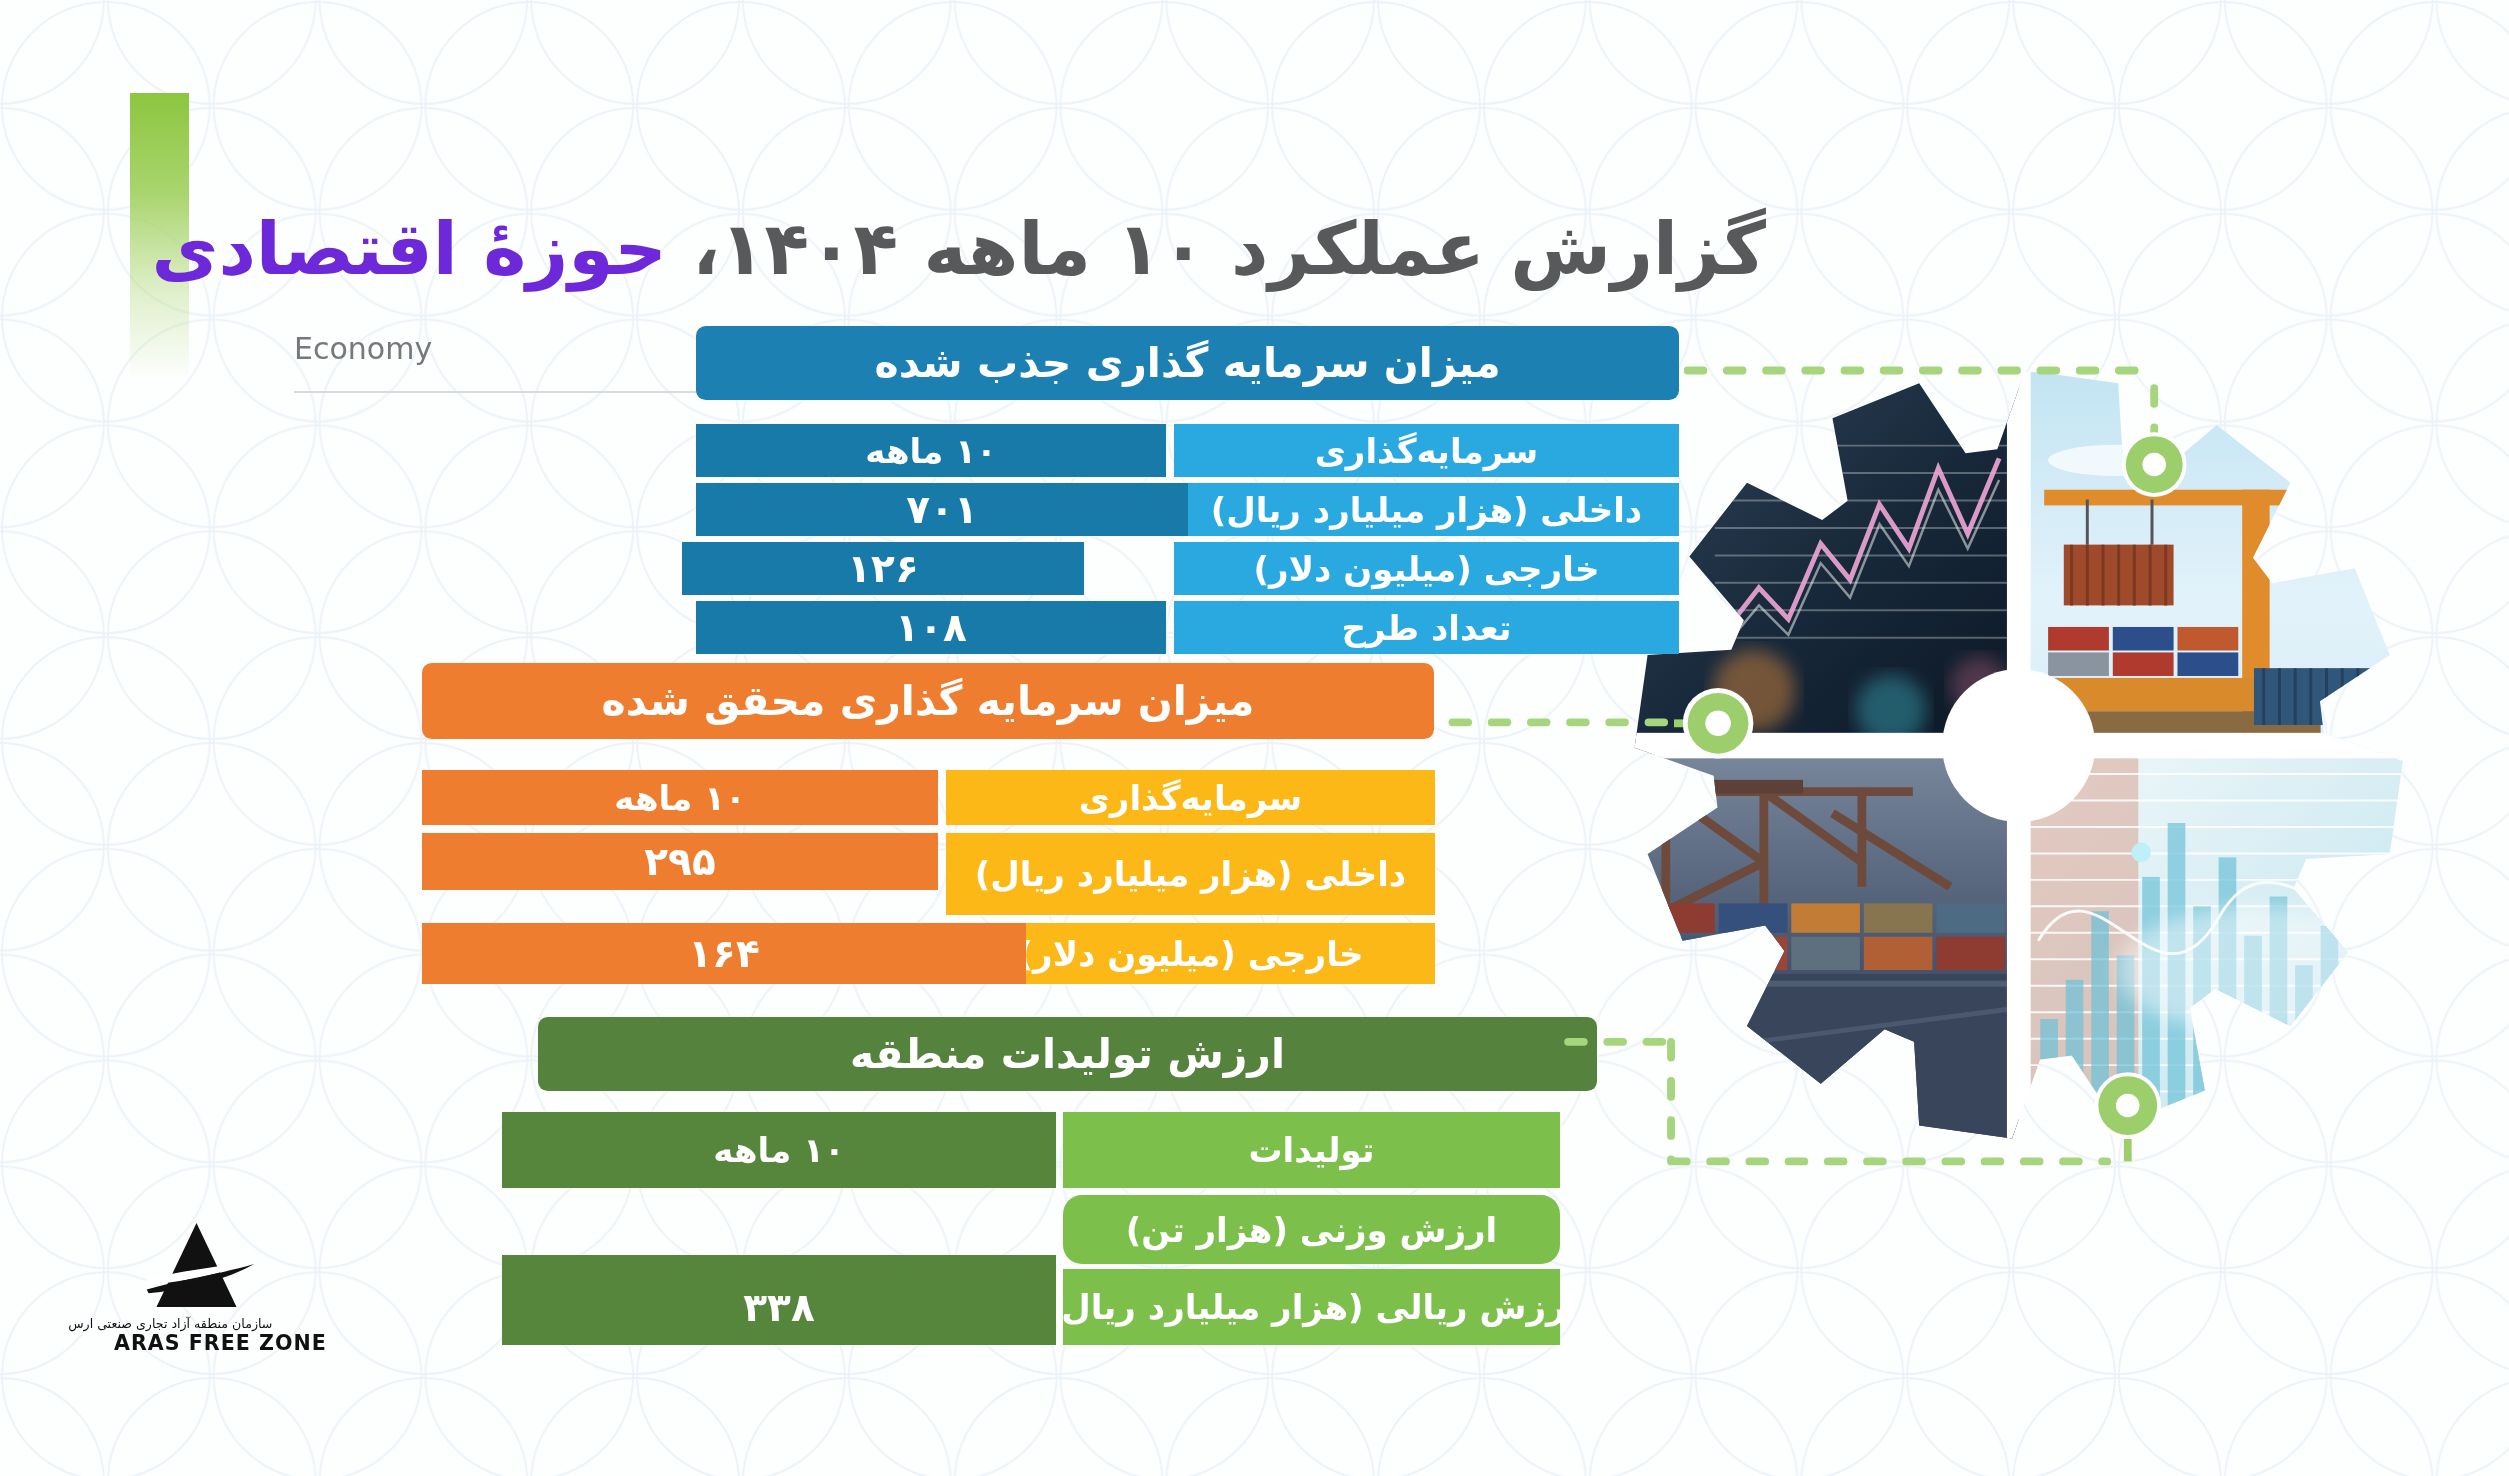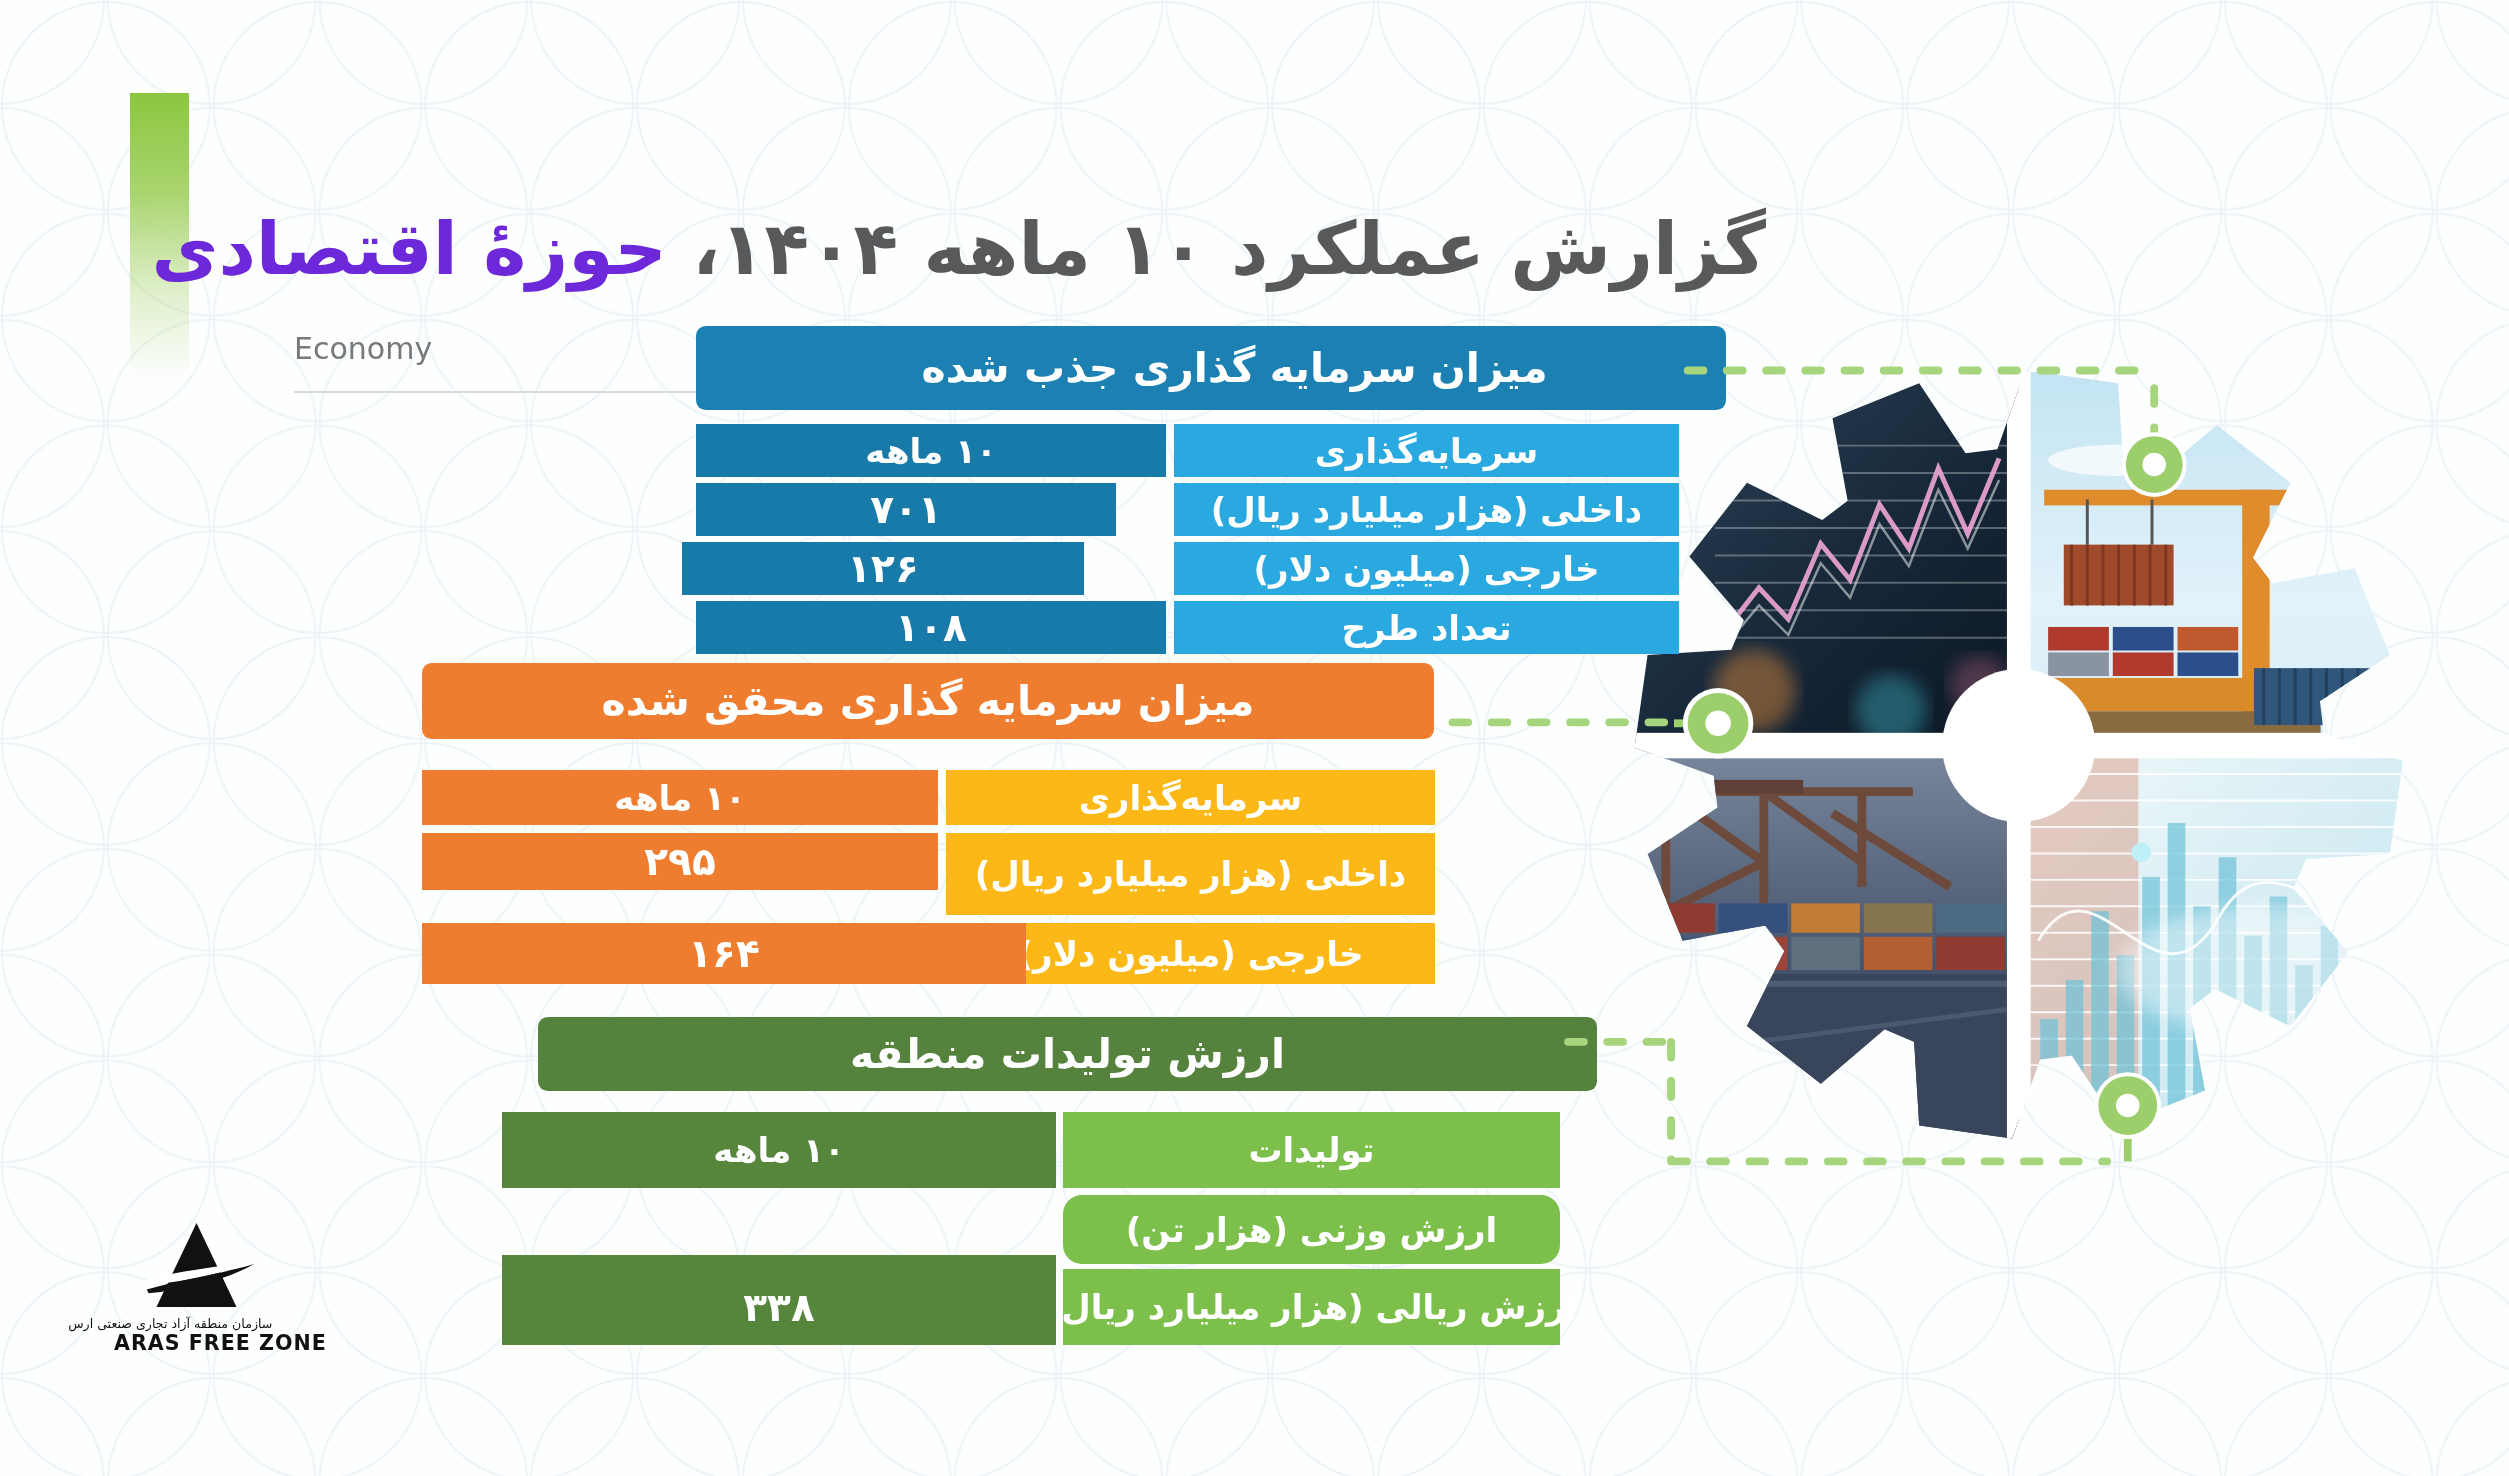--- a/index.html
+++ b/index.html
@@ -66,27 +66,27 @@
 
 <div id="main-title" class="abs">
   <span>گزارش عملکرد ۱۰ ماهه ۱۴۰۴،</span>
   <span class="hl">حوزهٔ اقتصادی</span>
 </div>
 
 <div id="section-label" class="abs">Economy</div>
 <div id="section-rule" class="abs"></div>
 
 <div>
-  <div class="thead c-blue-h" style="left:696px;top:326px;width:983px;height:84px;padding-left:47px;">میزان سرمایه گذاری جذب شده</div>
+  <div class="thead c-blue-h" style="left:696px;top:326px;width:983px;height:74px;">میزان سرمایه گذاری جذب شده</div>
 
   <div class="cell c-blue-l" style="left:1174px;top:424px;width:505px;height:53px;">سرمایه‌گذاری</div>
   <div class="cell c-blue-d" style="left:696px;top:424px;width:470px;height:53px;">۱۰ ماهه</div>
 
   <div class="cell c-blue-l" style="left:1174px;top:483px;width:505px;height:53px;">داخلی (هزار میلیارد ریال)</div>
-  <div class="cell c-blue-d val" style="left:696px;top:483px;width:420px;height:53px;">۷۰۱</div>
+  <div class="cell c-blue-d val" style="left:696px;top:483px;width:492px;height:53px;">۷۰۱</div>
 
   <div class="cell c-blue-l" style="left:1174px;top:542px;width:505px;height:53px;">خارجی (میلیون دلار)</div>
   <div class="cell c-blue-d val" style="left:664px;top:542px;width:402px;height:53px;margin-left:18px;">۱۲۶</div>
 
   <div class="cell c-blue-l" style="left:1174px;top:601px;width:505px;height:53px;">تعداد طرح</div>
   <div class="cell c-blue-d val" style="left:696px;top:601px;width:470px;height:53px;">۱۰۸</div>
 </div>
 
 <div>
   <div class="thead c-orange" style="left:422px;top:663px;width:1012px;height:76px;">میزان سرمایه گذاری محقق شده</div>

